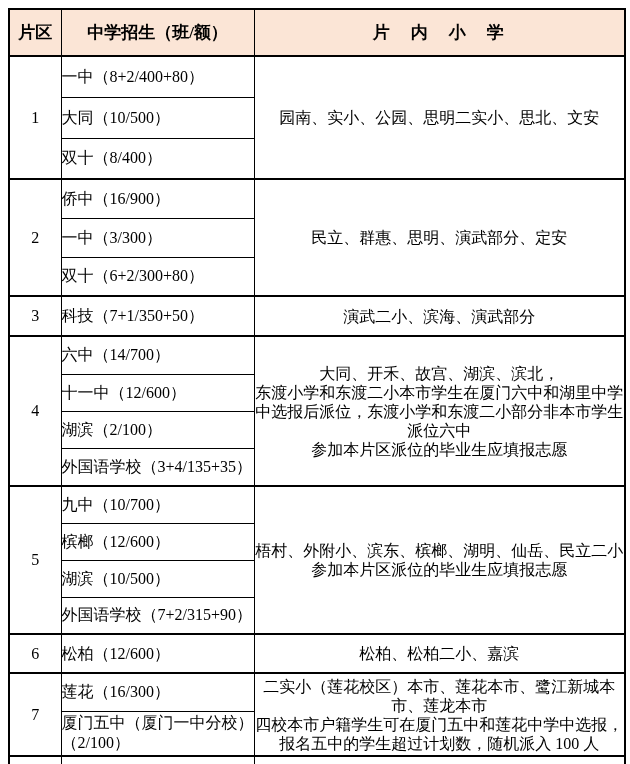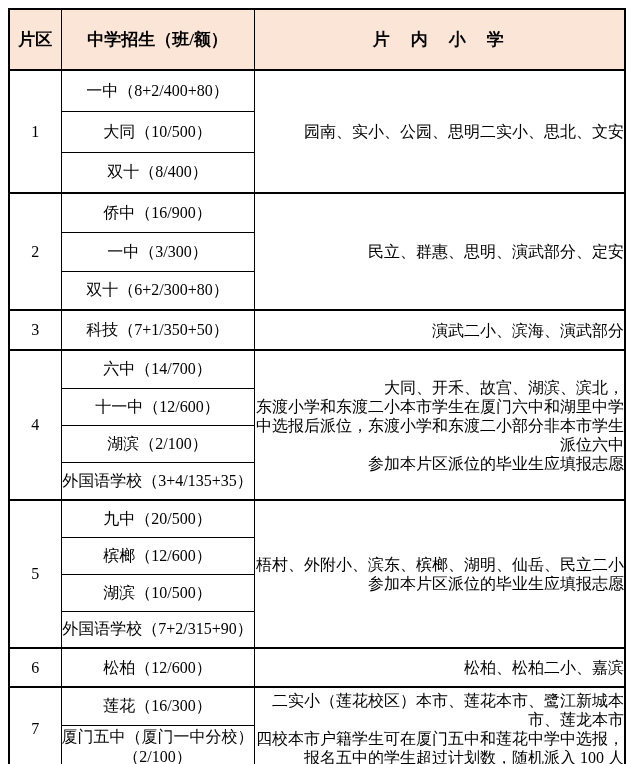--- a/index.html
+++ b/index.html
@@ -39,29 +39,29 @@
     font-size: 17px;
     text-align: center;
     vertical-align: middle;
   }
   td.c1 {
     text-align: center;
     vertical-align: middle;
     font-size: 16px;
   }
   td.c2 {
-    text-align: center;
+    text-align: left;
     vertical-align: middle;
     font-size: 16px;
     white-space: pre-line;
     line-height: 20px;
     padding: 0 2px;
   }
   td.c3 {
-    text-align: right;
+    text-align: center;
     vertical-align: middle;
     font-size: 16px;
     white-space: pre-line;
     line-height: 19px;
     padding: 1px 4px 1px 6px;
     border-radius: 10px;
   }
   th.h3 {
     letter-spacing: 2px;
   }
@@ -70,21 +70,21 @@
 <body>
 
 <div class="sheet">
   <table class="grid">
     <colgroup>
       <col style="width:52px">
       <col style="width:193px">
       <col style="width:371px">
     </colgroup>
     <thead>
-      <tr style="height:61px">
+      <tr style="height:47px">
         <th>片区</th>
         <th>中学招生（班/额）</th>
         <th class="h3">片　内　小　学</th>
       </tr>
     </thead>
     <tbody>
 
       <tr class="sec-start" style="height:41px">
         <td class="c1" rowspan="3">1</td>
         <td class="c2">一中（8+2/400+80）</td>
@@ -127,21 +127,21 @@
       </tr>
       <tr style="height:37px">
         <td class="c2">湖滨（2/100）</td>
       </tr>
       <tr style="height:38px">
         <td class="c2">外国语学校（3+4/135+35）</td>
       </tr>
 
       <tr class="sec-start" style="height:37px">
         <td class="c1" rowspan="4">5</td>
-        <td class="c2">九中（20/500）</td>
+        <td class="c2">九中（10/700）</td>
         <td class="c3" rowspan="4">梧村、外附小、滨东、槟榔、湖明、仙岳、民立二小
 参加本片区派位的毕业生应填报志愿</td>
       </tr>
       <tr style="height:37px">
         <td class="c2">槟榔（12/600）</td>
       </tr>
       <tr style="height:37px">
         <td class="c2">湖滨（10/500）</td>
       </tr>
       <tr style="height:37px">

